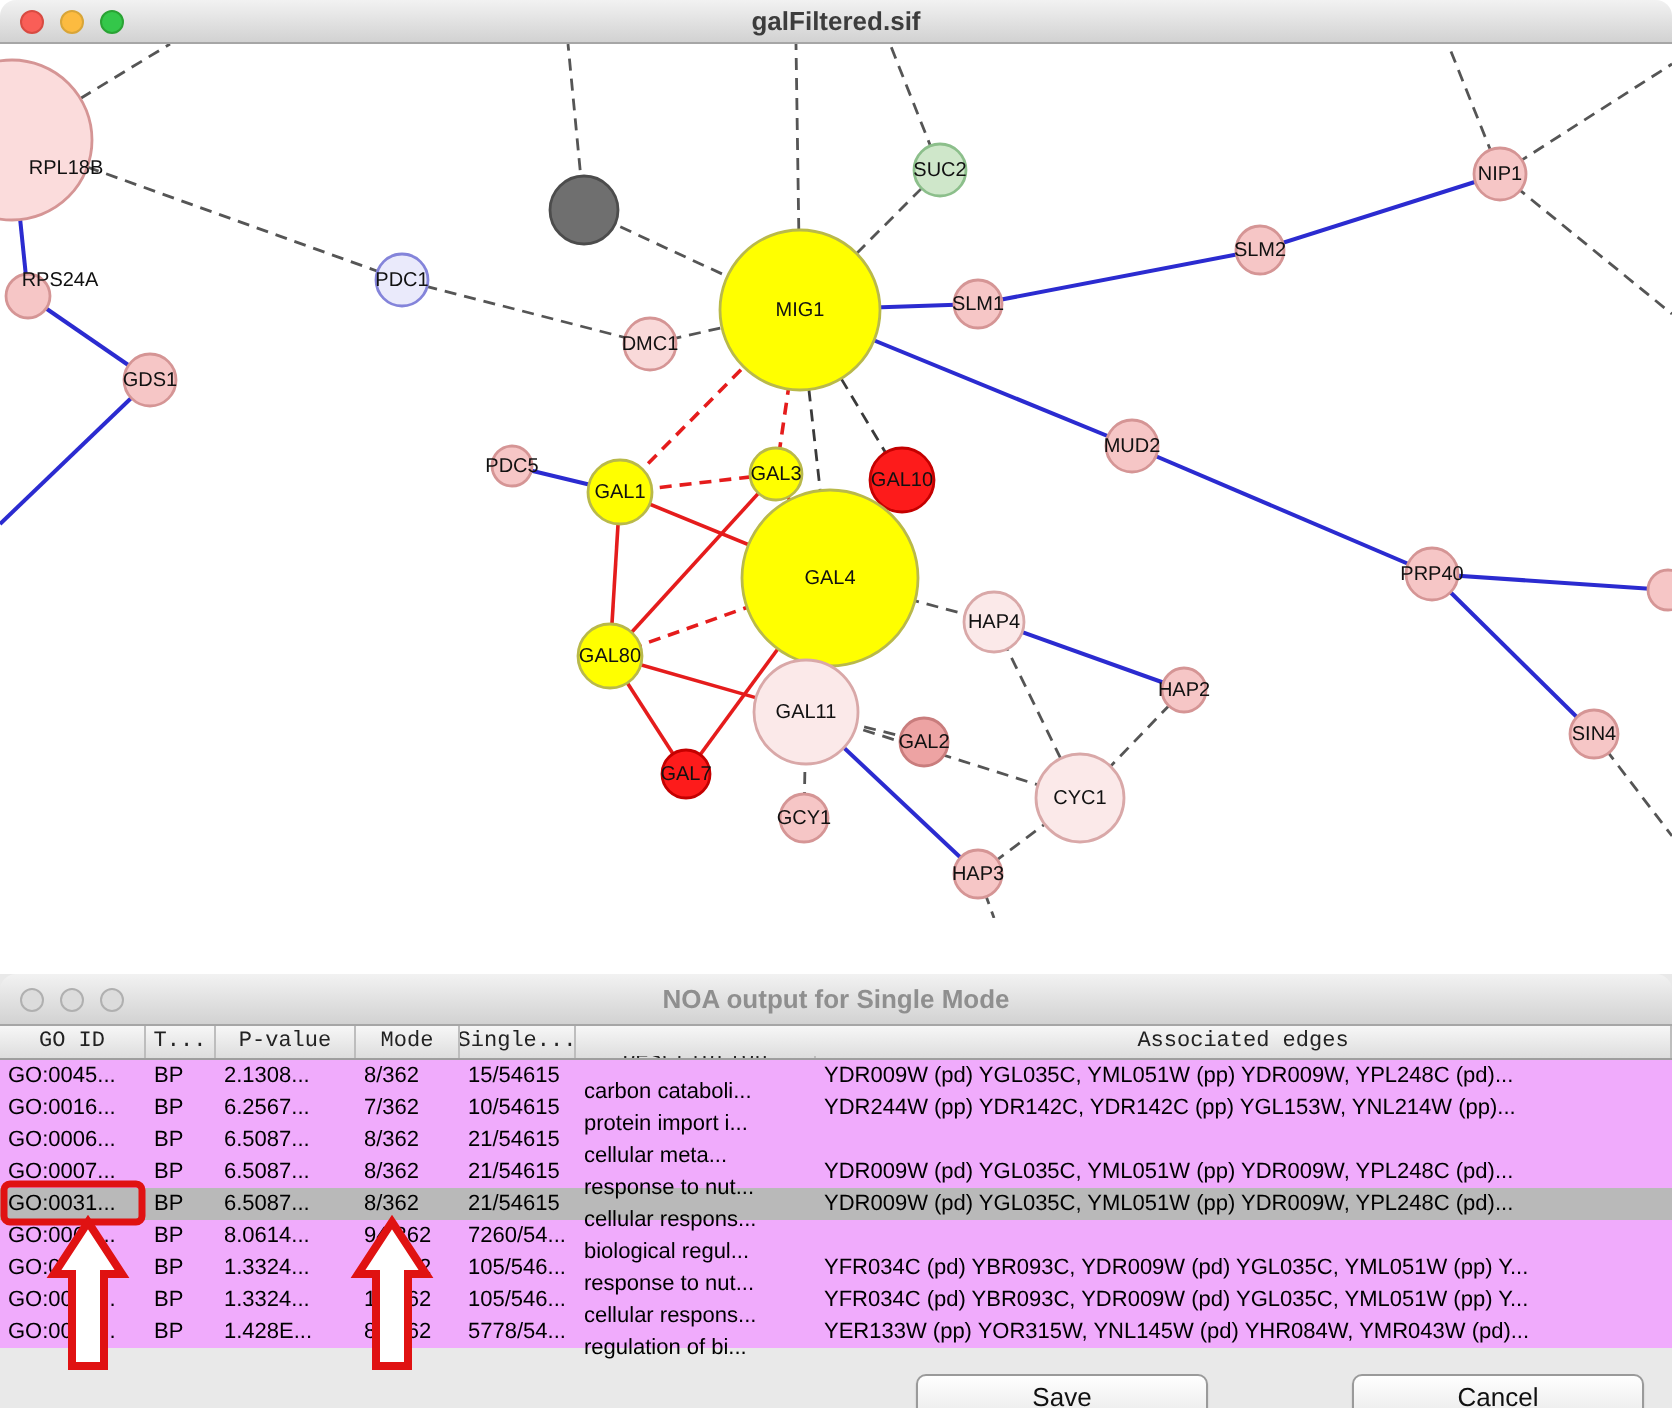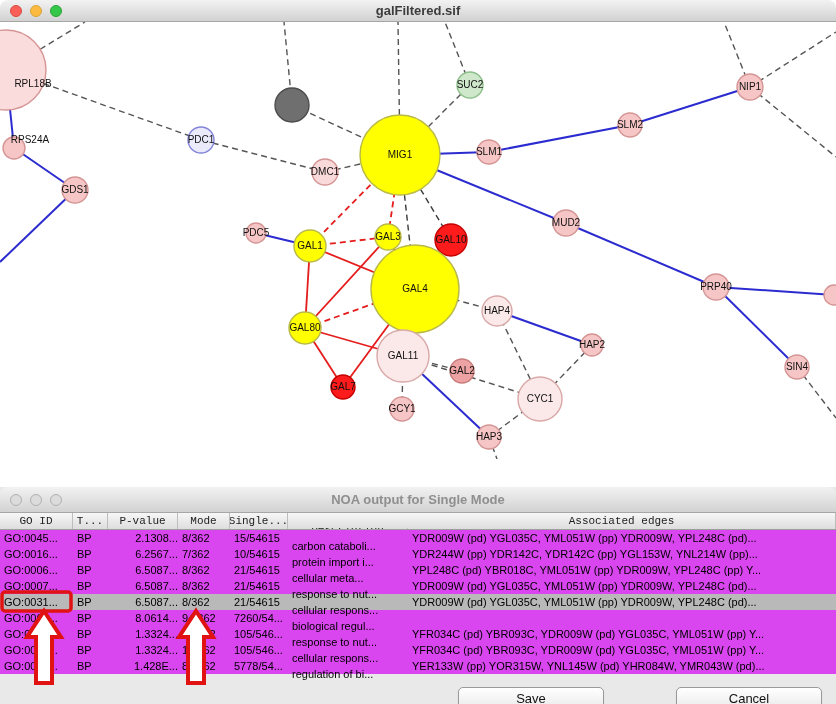--- a/index.html
+++ b/index.html
@@ -24,26 +24,26 @@
   .traffic-lights{position:absolute;left:10px;top:0;bottom:0;display:flex;align-items:center;gap:8px;}
   .light{width:12px;height:12px;border-radius:50%;border:1px solid #b0b0b0;background:#dcdcdc;box-sizing:border-box;}
   #network-svg{display:block;width:836px;height:437px;background:#fff;}
   .node-label{font-family:"Liberation Sans",sans-serif;font-size:10px;fill:#111;}
   
   #noa-thead{display:flex;height:17px;background:linear-gradient(#f7f7f7,#dddddd);
     border-bottom:1px solid #9e9e9e;box-sizing:border-box;font-size:11px;color:#222;font-family:Liberation Mono, monospace;}
   .hcell{display:flex;align-items:center;justify-content:center;border-right:1px solid #bdbdbd;
     box-sizing:border-box;white-space:nowrap;overflow:hidden;}
   #noa-tbody{background:#e9e9e9;}
-  .trow{display:flex;height:16px;align-items:center;background:#d946ef;font-size:11px;color:#000;}
+  .trow{display:flex;height:16px;align-items:center;background:#f0abfc;font-size:11px;color:#000;}
   .trow.selected{background:#b9b9b9;}
   .tcell{padding-left:4px;box-sizing:border-box;white-space:nowrap;overflow:hidden;}
   .c0{width:73px;flex:none;}
   .c1{width:35px;flex:none;}
-  .c2{width:70px;flex:none;text-align:right;}
+  .c2{width:70px;flex:none;}
   .c3{width:52px;flex:none;}
   .c4{width:58px;flex:none;}
   .c5{width:120px;flex:none;margin-top:15px;}
   .c6{flex:1;}
   .mac-button{
     position:absolute;top:200px;height:22px;width:146px;
     border:1px solid #9a9a9a;border-radius:5px;
     background:linear-gradient(#ffffff,#ebebeb);
     font-family:Liberation Sans, sans-serif;font-size:13px;color:#111;
     box-shadow:0 1px 1px rgba(0,0,0,0.18);
@@ -212,21 +212,20 @@
         <div class="tcell c5">protein import i...</div>
         <div class="tcell c6">YDR244W (pp) YDR142C, YDR142C (pp) YGL153W, YNL214W (pp)...</div>
       </div>
       <div class="trow">
         <div class="tcell c0">GO:0006...</div>
         <div class="tcell c1">BP</div>
         <div class="tcell c2">6.5087...</div>
         <div class="tcell c3">8/362</div>
         <div class="tcell c4">21/54615</div>
         <div class="tcell c5">cellular meta...</div>
-        <div class="tcell c6">YPL248C (pd) YBR018C, YML051W (pp) YDR009W, YPL248C (pp) Y...</div>
       </div>
       <div class="trow">
         <div class="tcell c0">GO:0007...</div>
         <div class="tcell c1">BP</div>
         <div class="tcell c2">6.5087...</div>
         <div class="tcell c3">8/362</div>
         <div class="tcell c4">21/54615</div>
         <div class="tcell c5">response to nut...</div>
         <div class="tcell c6">YDR009W (pd) YGL035C, YML051W (pp) YDR009W, YPL248C (pd)...</div>
       </div>

